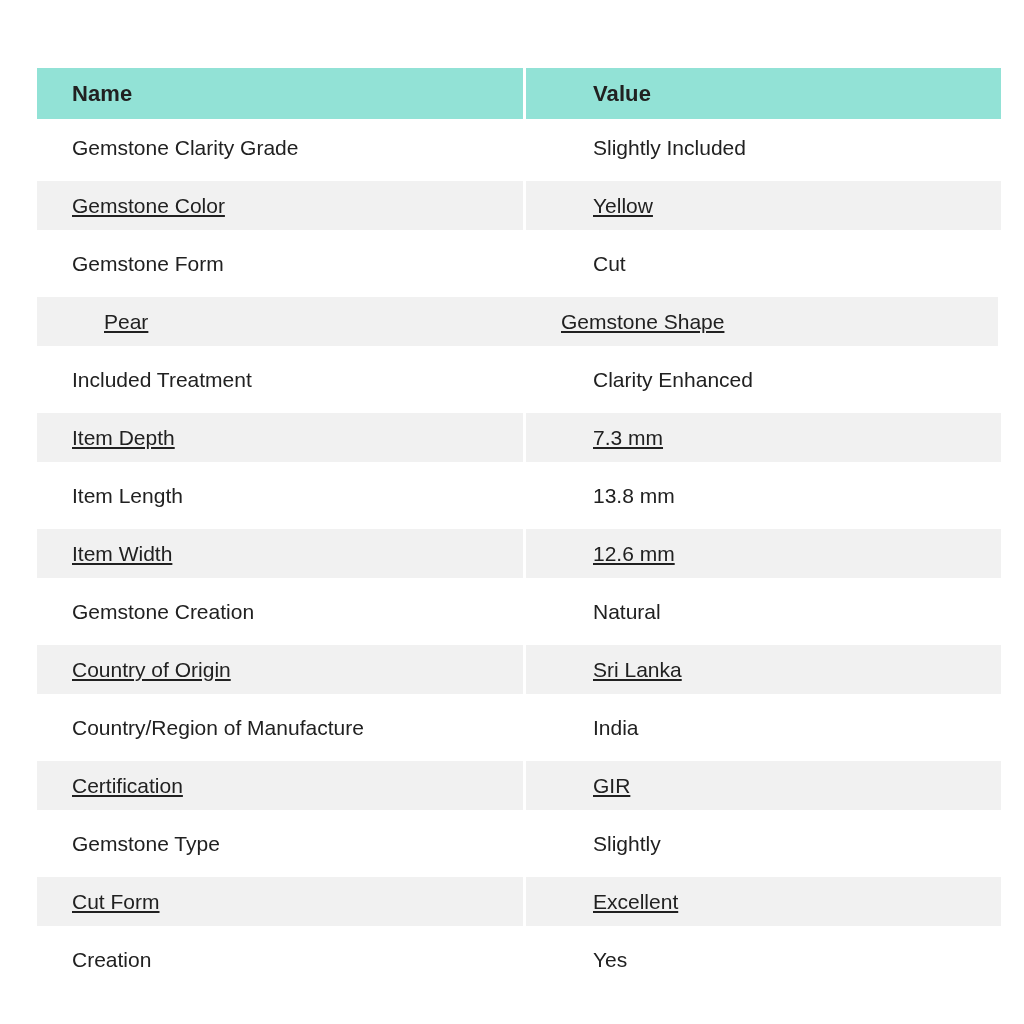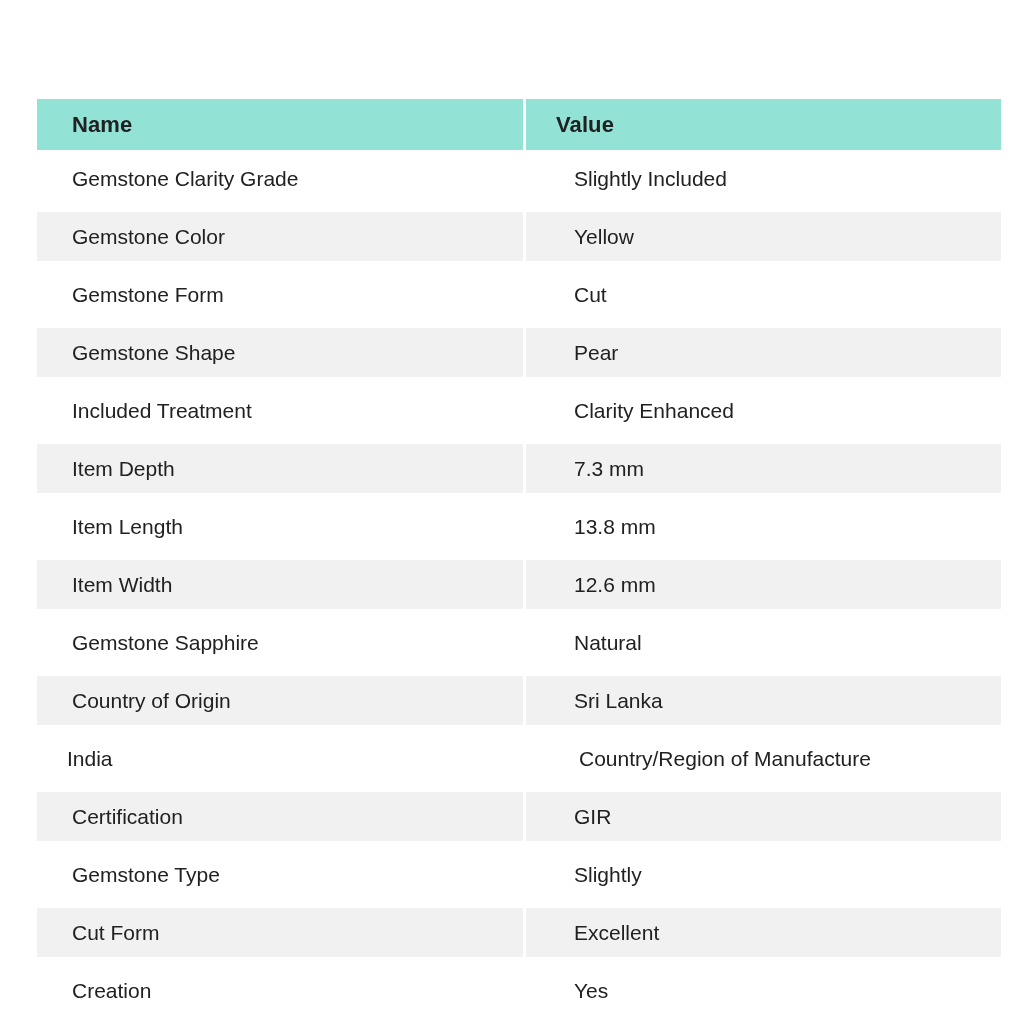--- a/index.html
+++ b/index.html
@@ -9,21 +9,21 @@
     height: 1024px;
     background: var(--page-bg, #ffffff);
     font-family: "Liberation Sans", "DejaVu Sans", sans-serif;
     color: var(--text-color, #212121);
     overflow: hidden;
   }
 
   .spec-table {
     position: absolute;
     left: 37px;
-    top: 99px;
+    top: 68px;
     width: 964px;
   }
 
   .header-row {
     display: grid;
     grid-template-columns: 489px 1fr;
     height: 51px;
     background: var(--header-bg, #92e2d6);
   }
 
@@ -33,43 +33,44 @@
     font-size: 22px;
     font-weight: 600;
     letter-spacing: 0.1px;
   }
 
   .row {
     display: grid;
     grid-template-columns: 489px 1fr;
     height: 58px;
     background: transparent;
-    gap: 18px;
   }
 
   .row.alt {
     background: var(--alt-row-bg, #f1f1f1);
     border-top: 4px solid var(--divider, #ffffff);
     border-bottom: 5px solid var(--divider, #ffffff);
+    text-decoration: underline;
   }
 
   .cell {
     display: flex;
     align-items: center;
     font-size: 21px;
     font-weight: 400;
   }
 
   .cell-name {
     padding-left: 35px;
     border-right: 3px solid var(--divider, #ffffff);
   }
 
   .cell-value {
-    padding-left: 30px;
+    padding-left: 19px;
+    margin-left: 48px;
   }
 </style>
 </head>
 <body>
 
 <div class="spec-table">
   <div class="header-row">
     <div class="header-cell cell-name">Name</div>
     <div class="header-cell cell-value">Value</div>
   </div>
@@ -80,50 +81,50 @@
       </div>
       <div class="row alt">
         <div class="cell cell-name">Gemstone Color</div>
         <div class="cell cell-value">Yellow</div>
       </div>
       <div class="row">
         <div class="cell cell-name">Gemstone Form</div>
         <div class="cell cell-value">Cut</div>
       </div>
       <div class="row alt">
+        <div class="cell cell-value">Pear</div>
         <div class="cell cell-name">Gemstone Shape</div>
-        <div class="cell cell-value">Pear</div>
       </div>
       <div class="row">
         <div class="cell cell-name">Included Treatment</div>
         <div class="cell cell-value">Clarity Enhanced</div>
       </div>
       <div class="row alt">
         <div class="cell cell-name">Item Depth</div>
         <div class="cell cell-value">7.3 mm</div>
       </div>
       <div class="row">
         <div class="cell cell-name">Item Length</div>
         <div class="cell cell-value">13.8 mm</div>
       </div>
       <div class="row alt">
         <div class="cell cell-name">Item Width</div>
         <div class="cell cell-value">12.6 mm</div>
       </div>
       <div class="row">
-        <div class="cell cell-name">Gemstone Sapphire</div>
+        <div class="cell cell-name">Gemstone Creation</div>
         <div class="cell cell-value">Natural</div>
       </div>
       <div class="row alt">
         <div class="cell cell-name">Country of Origin</div>
         <div class="cell cell-value">Sri Lanka</div>
       </div>
       <div class="row">
+        <div class="cell cell-name">Country/Region of Manufacture</div>
         <div class="cell cell-value">India</div>
-        <div class="cell cell-name">Country/Region of Manufacture</div>
       </div>
       <div class="row alt">
         <div class="cell cell-name">Certification</div>
         <div class="cell cell-value">GIR</div>
       </div>
       <div class="row">
         <div class="cell cell-name">Gemstone Type</div>
         <div class="cell cell-value">Slightly</div>
       </div>
       <div class="row alt">

